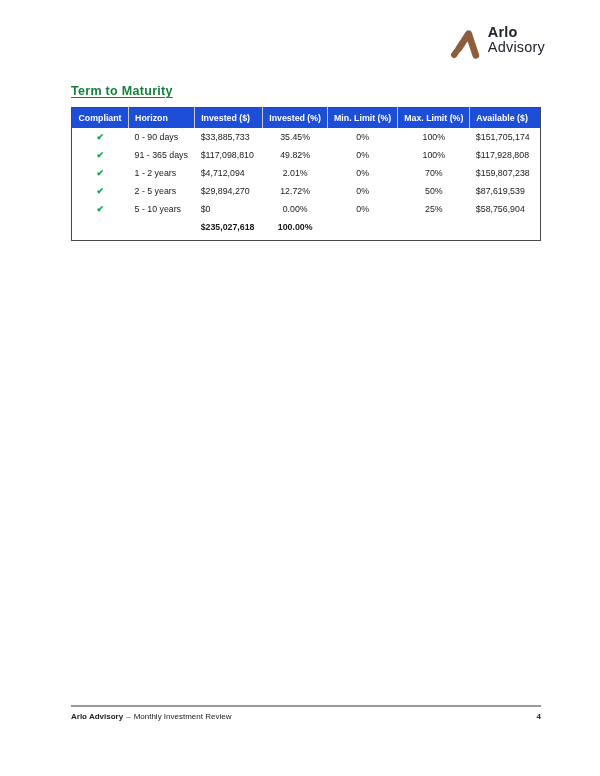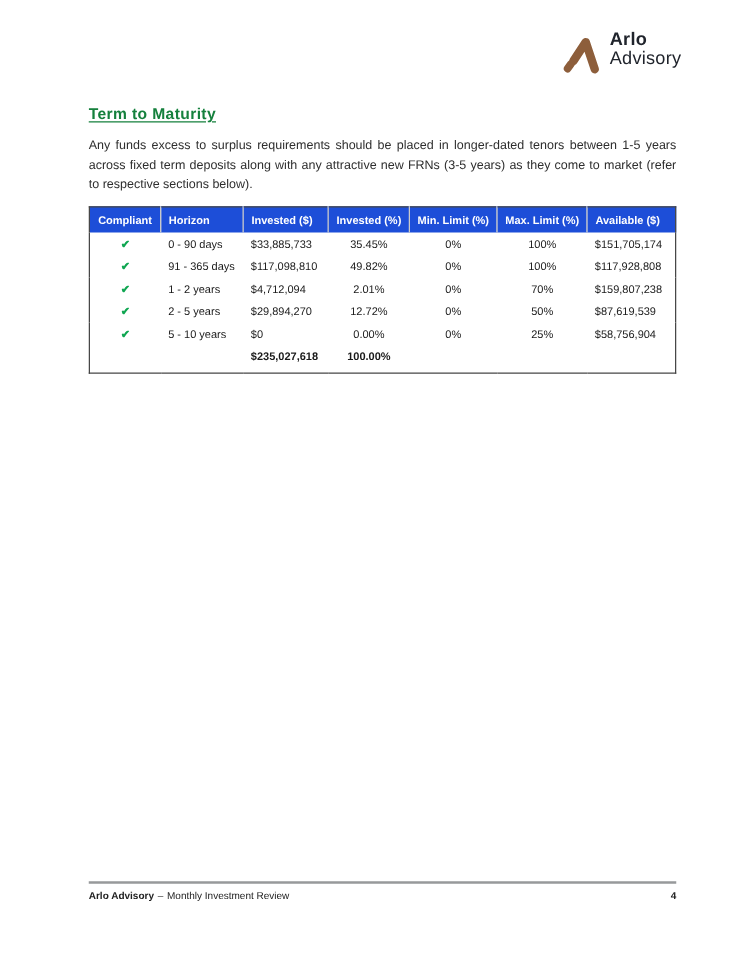--- a/index.html
+++ b/index.html
@@ -59,21 +59,20 @@
     </span>
     <span class="logo-text">
       <span class="logo-line1" style="display:block">Arlo</span>
       <span style="display:block">Advisory</span>
     </span>
   </div>
 
   <div class="content">
     <h1 class="heading">Term to Maturity</h1>
 
-    <p class="para">Any funds excess to surplus requirements should be placed in longer-dated tenors between 1-5 years across fixed term deposits along with any attractive new FRNs (3-5 years) as they come to market (refer to respective sections below).</p>
 
     <table class="data-table">
       <colgroup>
         <col style="width:12.3%">
           <col style="width:14.2%">
           <col style="width:14.8%">
         <col style="width:13.8%">
           <col style="width:14.4%">
           <col style="width:14.9%">
         <col style="width:15.6%">

